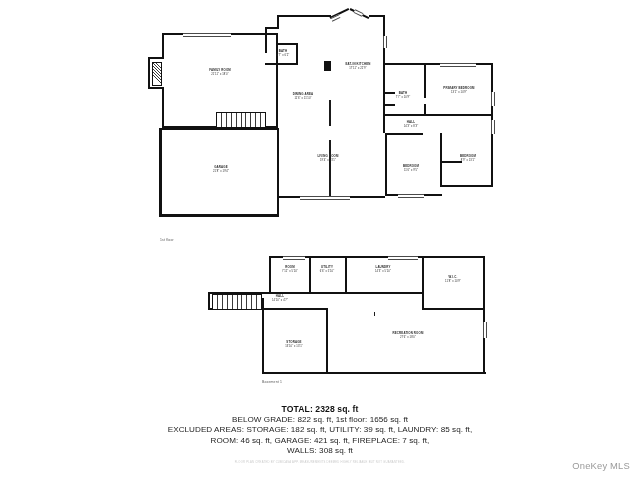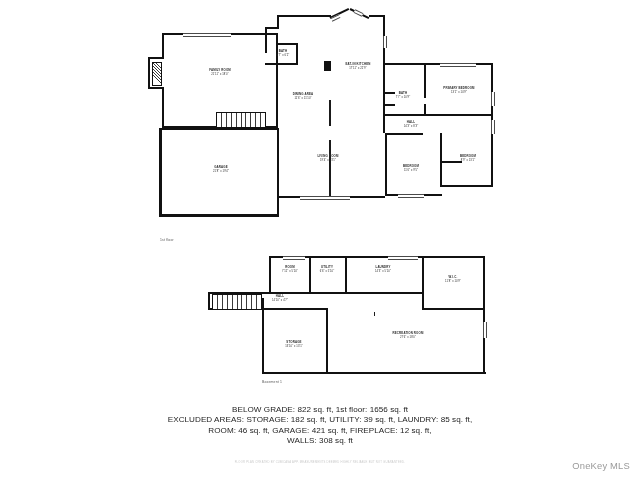--- a/index.html
+++ b/index.html
@@ -255,22 +255,23 @@
     </div>
     <div class="rmlabel" style="left:408px;top:82px;">
       <div class="rmname">RECREATION ROOM</div>
       <div class="rmdim">27'6" x 18'0"</div>
     </div>
 
     <div class="floorcap" style="left:262px;top:130px;">Basement 1</div>
   </div>
 
   <div id="summary">
+    <div class="total">TOTAL: 2328 sq. ft</div>
     <div class="line">BELOW GRADE: 822 sq. ft, 1st floor: 1656 sq. ft</div>
     <div class="line">EXCLUDED AREAS: STORAGE: 182 sq. ft, UTILITY: 39 sq. ft, LAUNDRY: 85 sq. ft,</div>
-    <div class="line">ROOM: 46 sq. ft, GARAGE: 421 sq. ft, FIREPLACE: 12 sq. ft,</div>
+    <div class="line">ROOM: 46 sq. ft, GARAGE: 421 sq. ft, FIREPLACE: 7 sq. ft,</div>
     <div class="line">WALLS: 308 sq. ft</div>
   </div>
 
   <div id="disclaimer">FLOOR PLAN CREATED BY CUBICASA APP. MEASUREMENTS DEEMED HIGHLY RELIABLE BUT NOT GUARANTEED.</div>
   <div id="logo">OneKey MLS</div>
 
 </div>
 
 </body></html>

